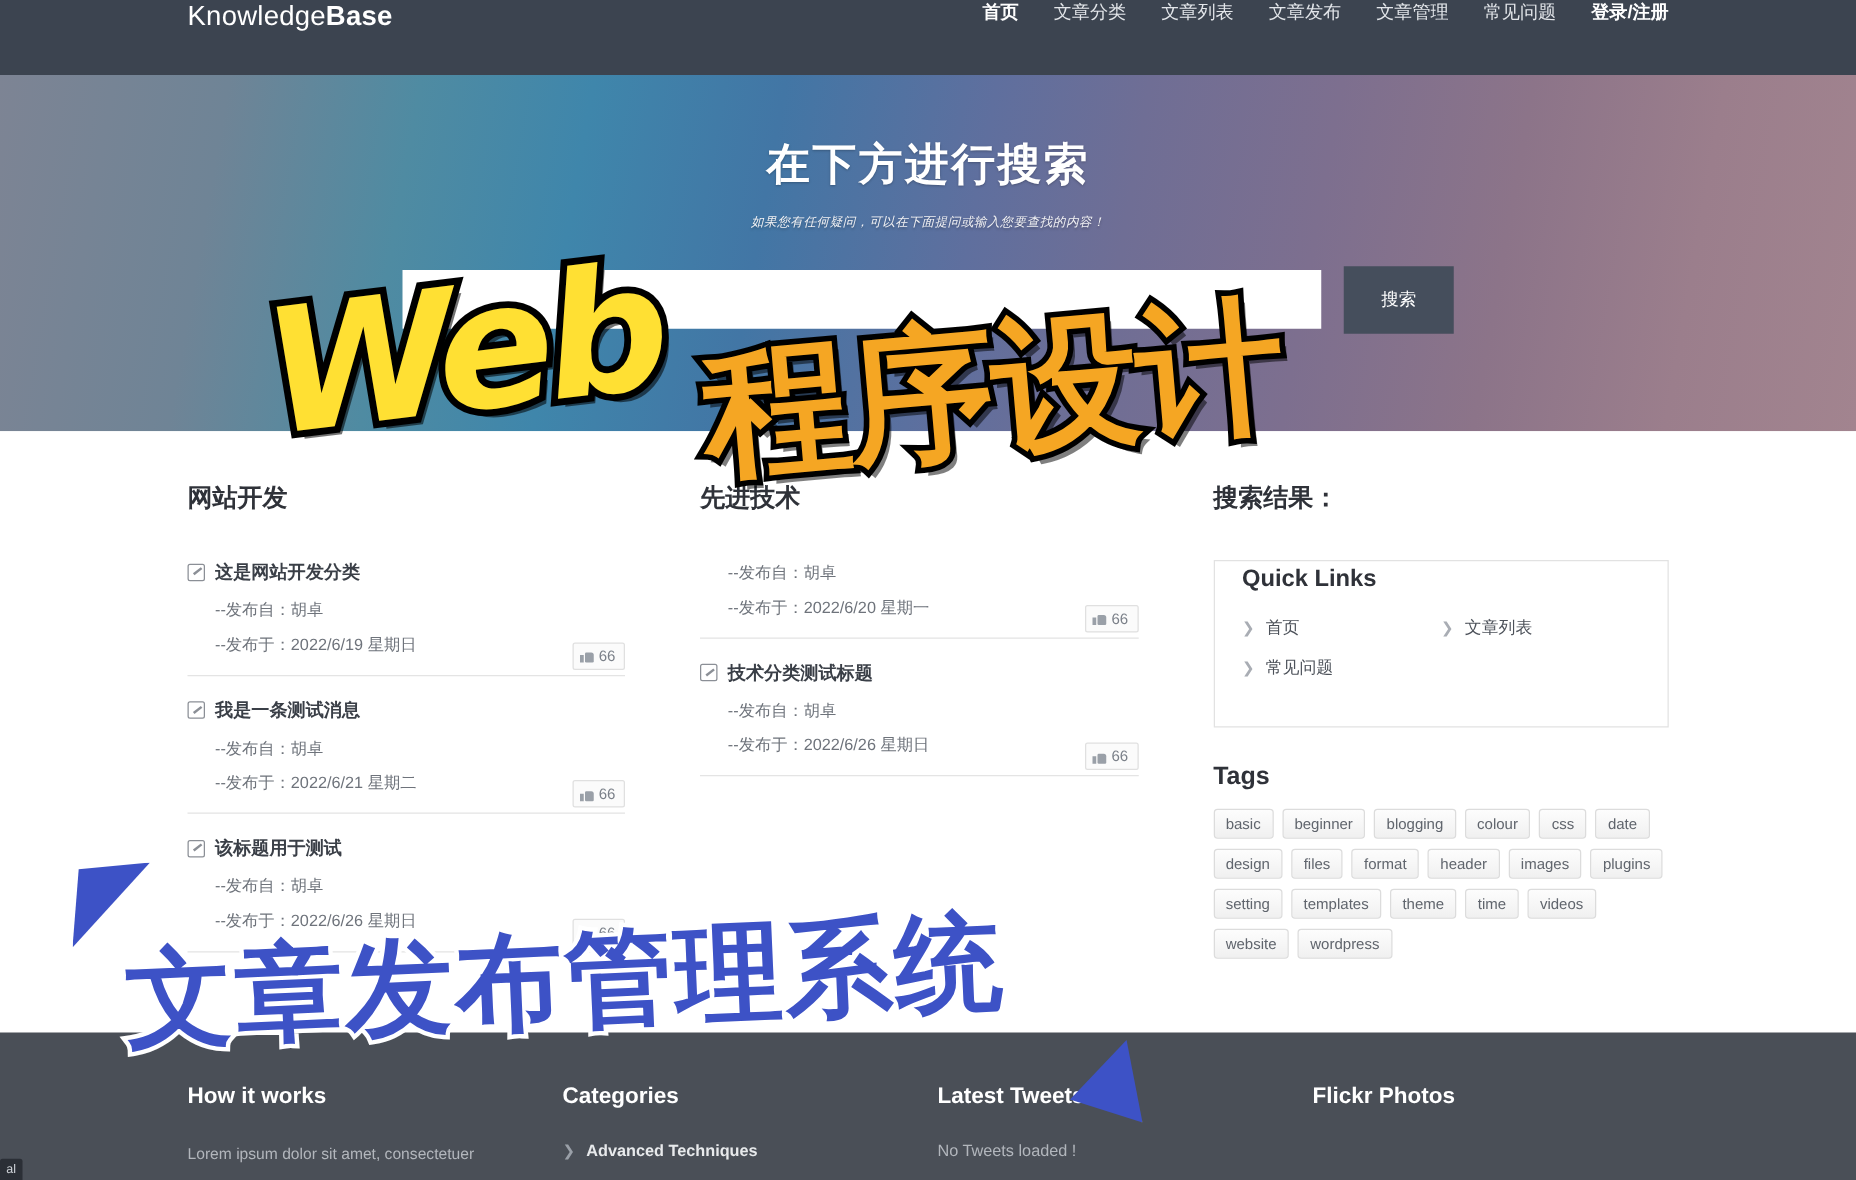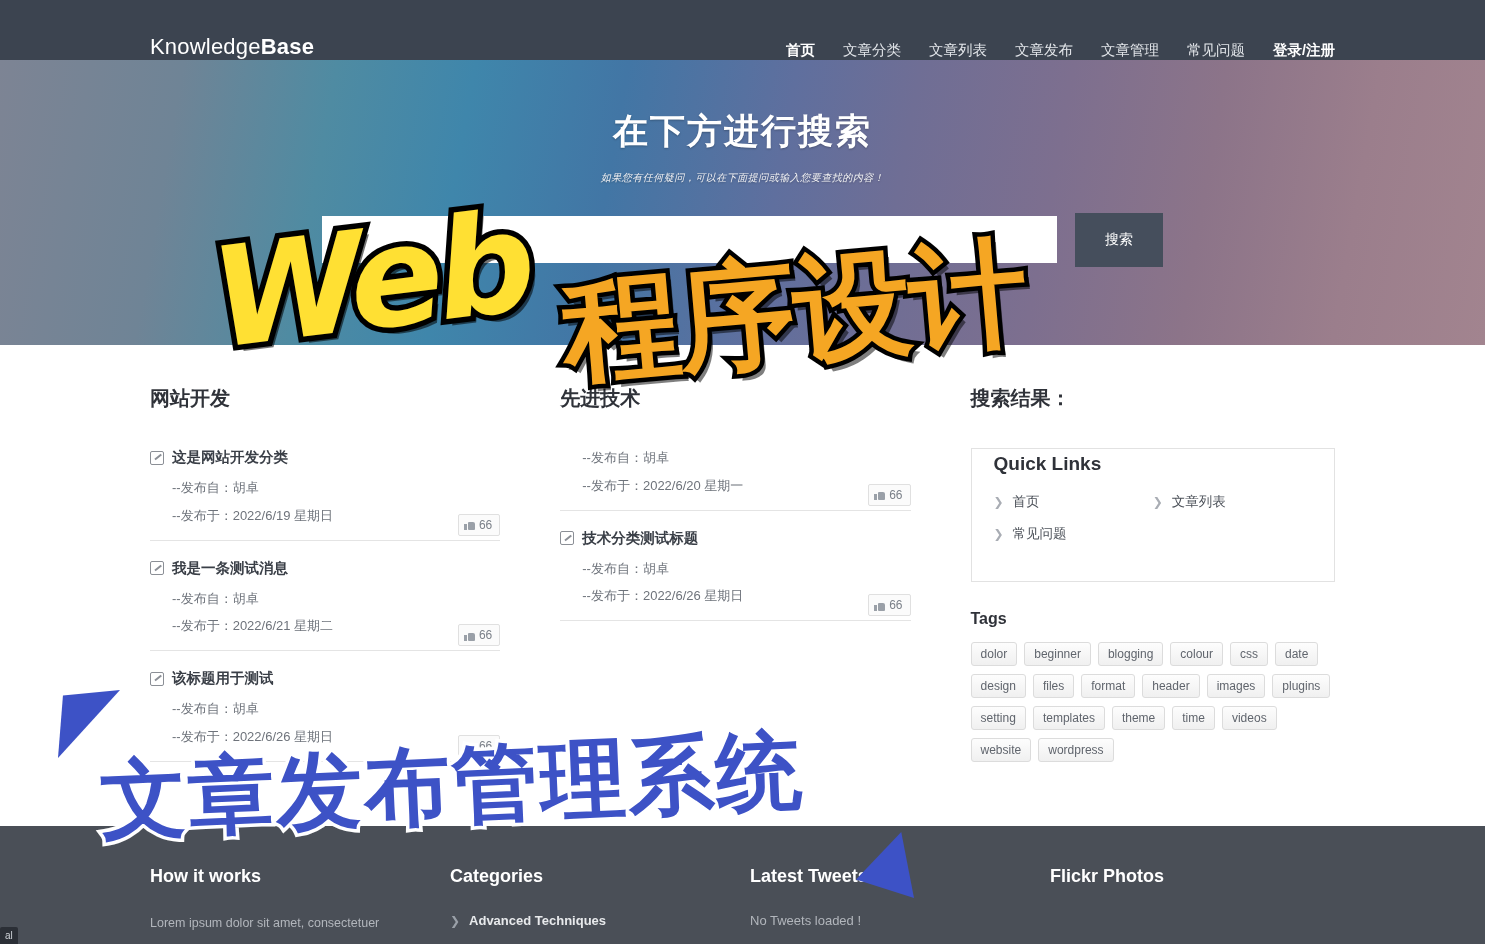--- a/index.html
+++ b/index.html
@@ -10,21 +10,21 @@
     background:#ffffff;
     overflow:hidden;
     position:relative;
   }
 
   
   .topbar {
     height:60px;
     background:#3c4450;
     display:flex;
-    align-items:flex-end;
+    align-items:flex-start;
     padding:0 150px 0 150px;
     position:relative;
     z-index:5;
   }
   .brand {
     color:#ffffff;
     font-size:22px;
     letter-spacing:.2px;
     white-space:nowrap;
   }
@@ -223,21 +223,21 @@
     font-size:13.5px;
     color:#4d525a;
     text-decoration:none;
   }
   .chev {
     color:#a9adb4;
     font-size:12px;
     line-height:1;
   }
   .tags-h {
-    font-size:16px;
+    font-size:20px;
     font-weight:bold;
     color:#2f3239;
     margin:0 0 14px 0;
   }
   .tags {
     display:flex;
     flex-wrap:wrap;
     gap:8px 7px;
     width:360px;
   }
@@ -479,21 +479,21 @@
         </a>
         <a href="#" class="ql-item">
           <span class="chev">❯</span>
           <span>常见问题</span>
         </a>
       </div>
     </div>
 
     <h3 class="tags-h">Tags</h3>
     <div class="tags">
-      <span class="tag">dolor</span>
+      <span class="tag">basic</span>
       <span class="tag">beginner</span>
       <span class="tag">blogging</span>
       <span class="tag">colour</span>
       <span class="tag">css</span>
       <span class="tag">date</span>
       <span class="tag">design</span>
       <span class="tag">files</span>
       <span class="tag">format</span>
       <span class="tag">header</span>
       <span class="tag">images</span>

